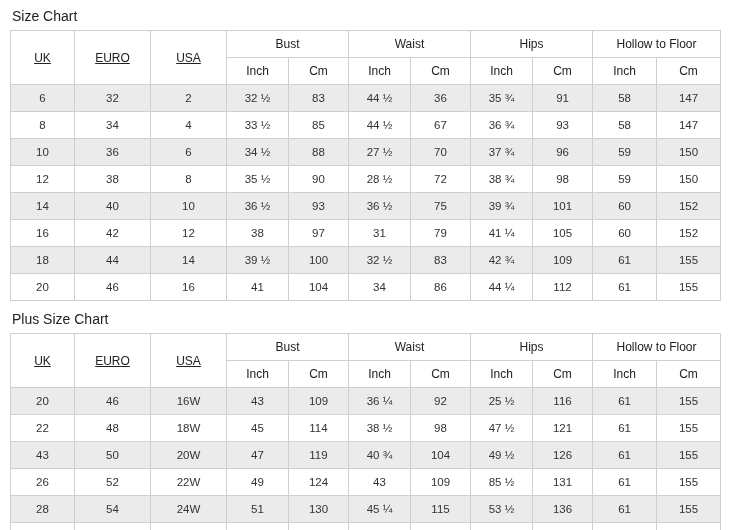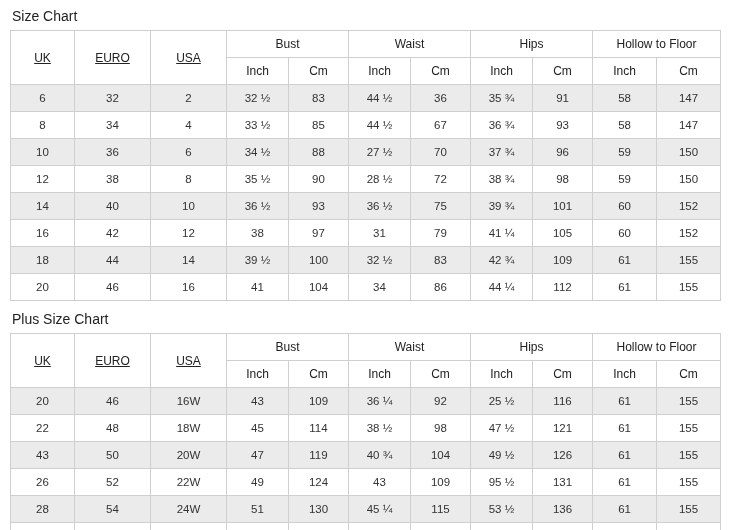--- a/index.html
+++ b/index.html
@@ -293,21 +293,21 @@
         <td>155</td>
       </tr>
       <tr class="plain">
         <td>26</td>
         <td>52</td>
         <td>22W</td>
         <td>49</td>
         <td>124</td>
         <td>43</td>
         <td>109</td>
-        <td>95 ½</td>
+        <td>85 ½</td>
         <td>131</td>
         <td>61</td>
         <td>155</td>
       </tr>
       <tr class="shaded">
         <td>28</td>
         <td>54</td>
         <td>24W</td>
         <td>51</td>
         <td>130</td>

